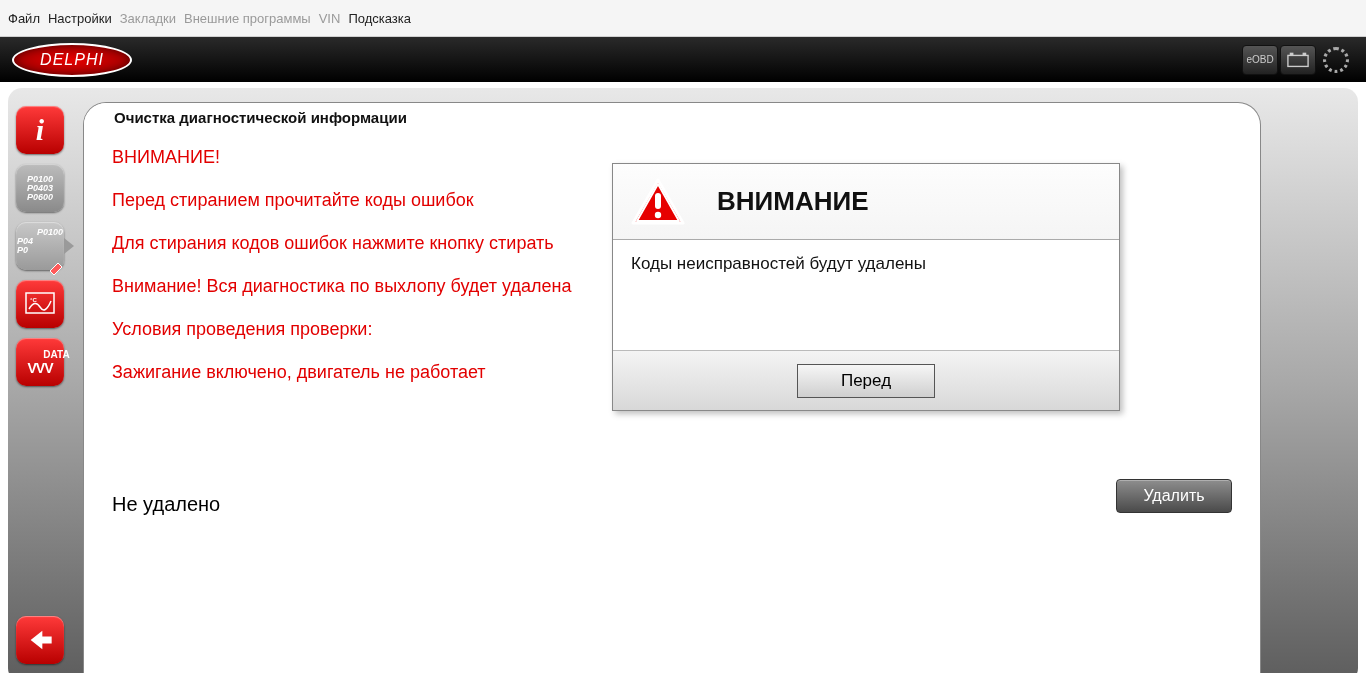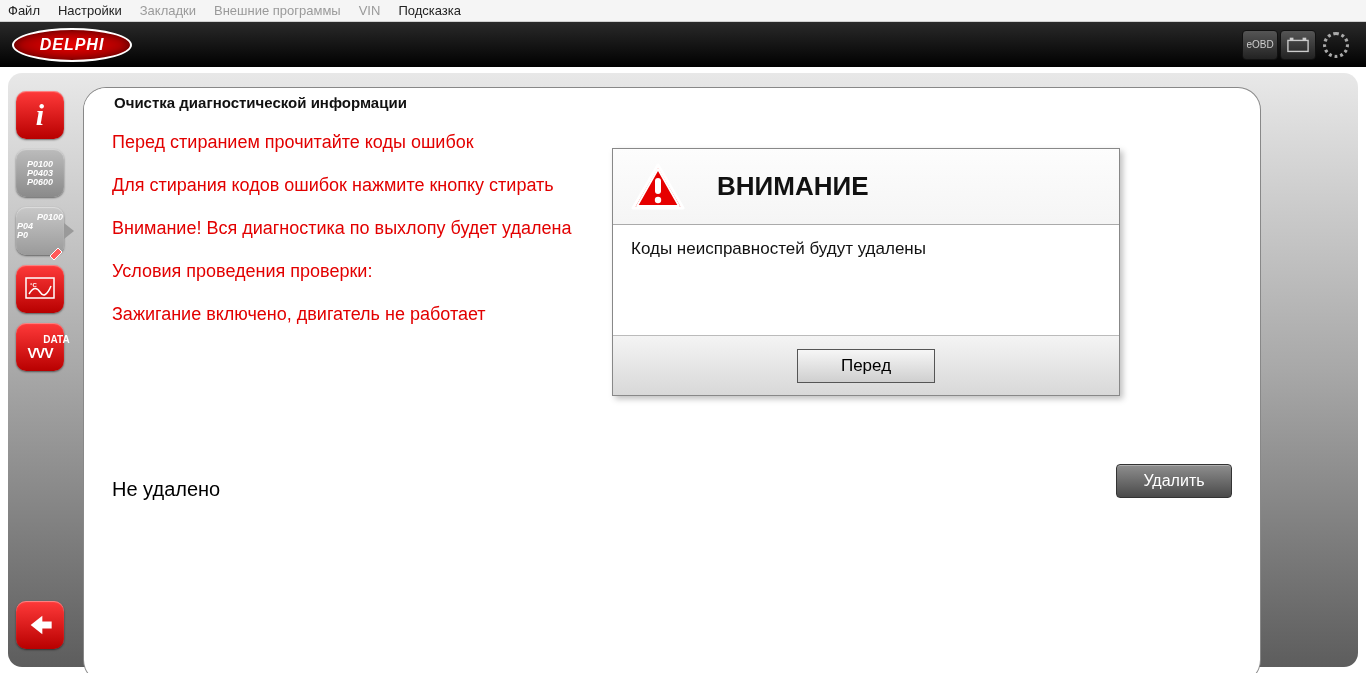--- a/index.html
+++ b/index.html
@@ -5,43 +5,43 @@
   * { box-sizing: border-box; margin: 0; padding: 0; }
   html, body { width: 1366px; height: 673px; font-family: Arial, sans-serif; overflow: hidden; background: #fff; }
 
   
   .menubar {
     height: 22px;
     background: #f5f5f5;
     border-bottom: 1px solid #d0d0d0;
     display: flex;
     align-items: center;
-    padding: 3px 8px;
+    padding: 18px 8px;
     font-size: 13px;
-    gap: 18px;
+    gap: 8px;
   }
   .menubar .item { color: #222; cursor: pointer; }
   .menubar .item.disabled { color: #9a9a9a; cursor: default; }
 
   
   .header-strip {
     height: 45px;
     background: linear-gradient(to bottom, #2a2a2a 0%, #000 100%);
     display: flex;
     align-items: center;
     justify-content: space-between;
     padding: 0 12px;
   }
   .logo {
     width: 120px; height: 34px;
     background: radial-gradient(ellipse at center, #e60000 0%, #b00000 60%, #700000 100%);
     border: 2px solid #fff;
     border-radius: 50% / 50%;
     display: flex; align-items: center; justify-content: center;
-    color: #fff; font-weight: bold; font-style: italic; letter-spacing: 1px;
+    color: #fff; font-weight: normal; font-style: italic; letter-spacing: 1px;
     font-size: 16px;
     box-shadow: inset 0 0 8px rgba(0,0,0,0.4);
   }
   .header-right { display: flex; gap: 2px; align-items: center; margin-left: 12px; }
   .hbtn {
     width: 36px; height: 30px;
     background: linear-gradient(#555,#222);
     border: 1px solid #111; border-radius: 4px;
     display: flex; align-items: center; justify-content: center;
     color: #ccc; font-size: 10px;
@@ -284,20 +284,21 @@
           <path d="M14 4 L4 12 L14 20 L14 15 L22 15 L22 9 L14 9 Z"></path>
         </svg>
     </div>
   </div>
 
   <div class="content-panel">
     <div class="panel-tab">Очистка диагностической информации</div>
 
     <div class="panel-body">
       <div class="warn-text">
+        <p class="head">ВНИМАНИЕ!</p>
         <p>Перед стиранием прочитайте коды ошибок</p>
         <p>Для стирания кодов ошибок нажмите кнопку стирать</p>
         <p>Внимание! Вся диагностика по выхлопу будет удалена</p>
         <p>Условия проведения проверки:</p>
         <p>Зажигание включено, двигатель не работает</p>
       </div>
     </div>
 
     <div class="not-deleted">Не удалено</div>
 

